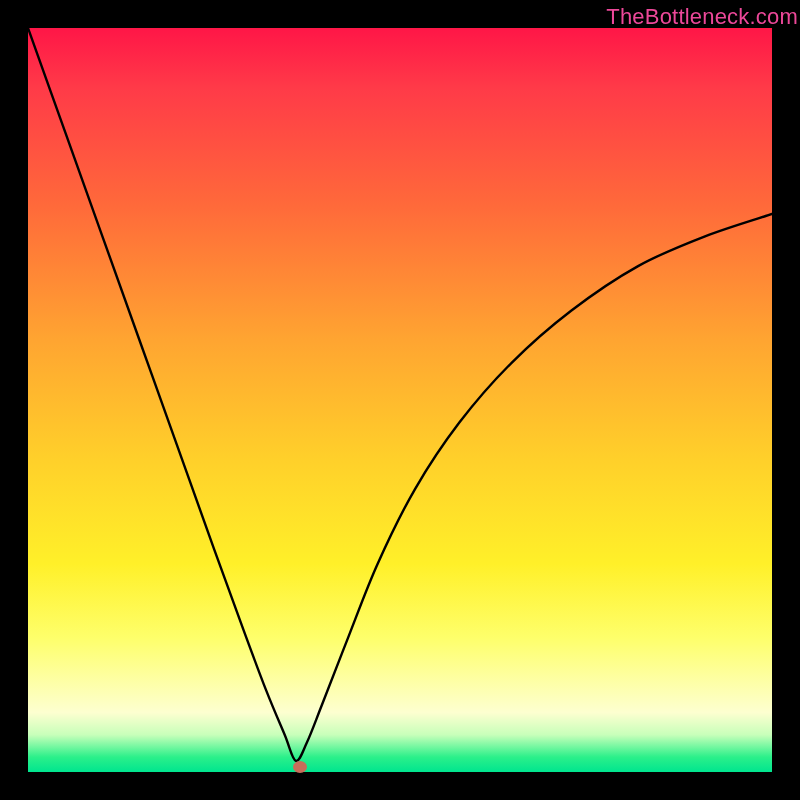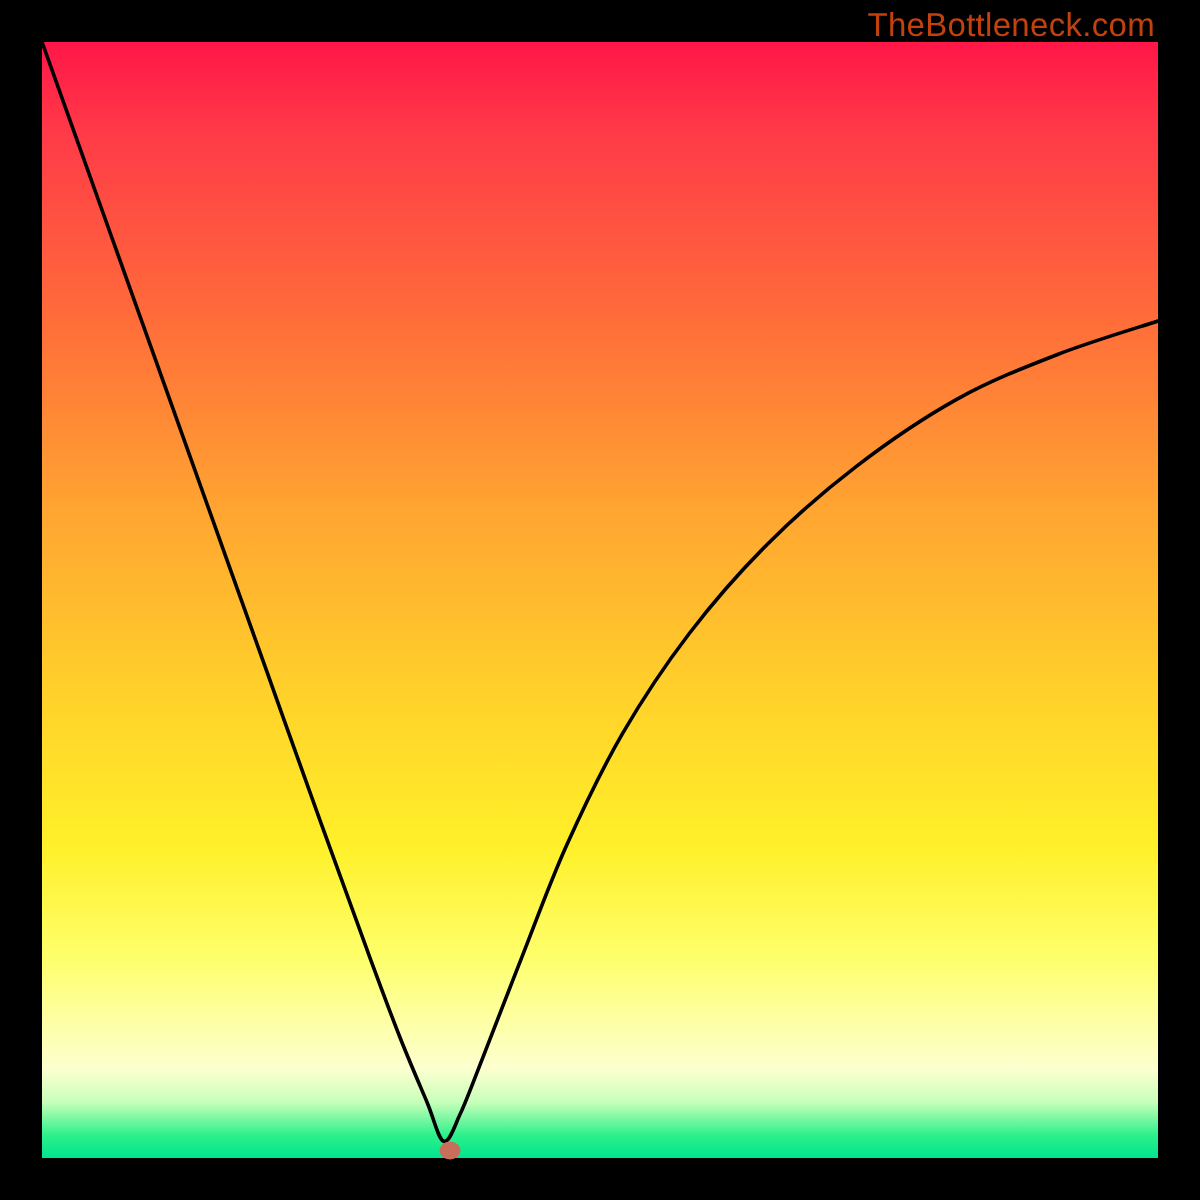--- a/index.html
+++ b/index.html
@@ -50,22 +50,22 @@
     position: absolute;
     width: 14px;
     height: 12px;
     border-radius: 50%;
     background: rgba(200, 110, 90, 0.85);
     transform: translate(-50%, -50%);
   }
   .watermark {
     position: absolute;
     top: 4px;
-    right: 30px;
-    color: #c2410c;
+    right: 2px;
+    color: #ec4899;
     font-size: 22px;
     letter-spacing: 0.2px;
     font-weight: 500;
   }
 </style>
 </head>
 <body>
 
 <div class="frame">
 

